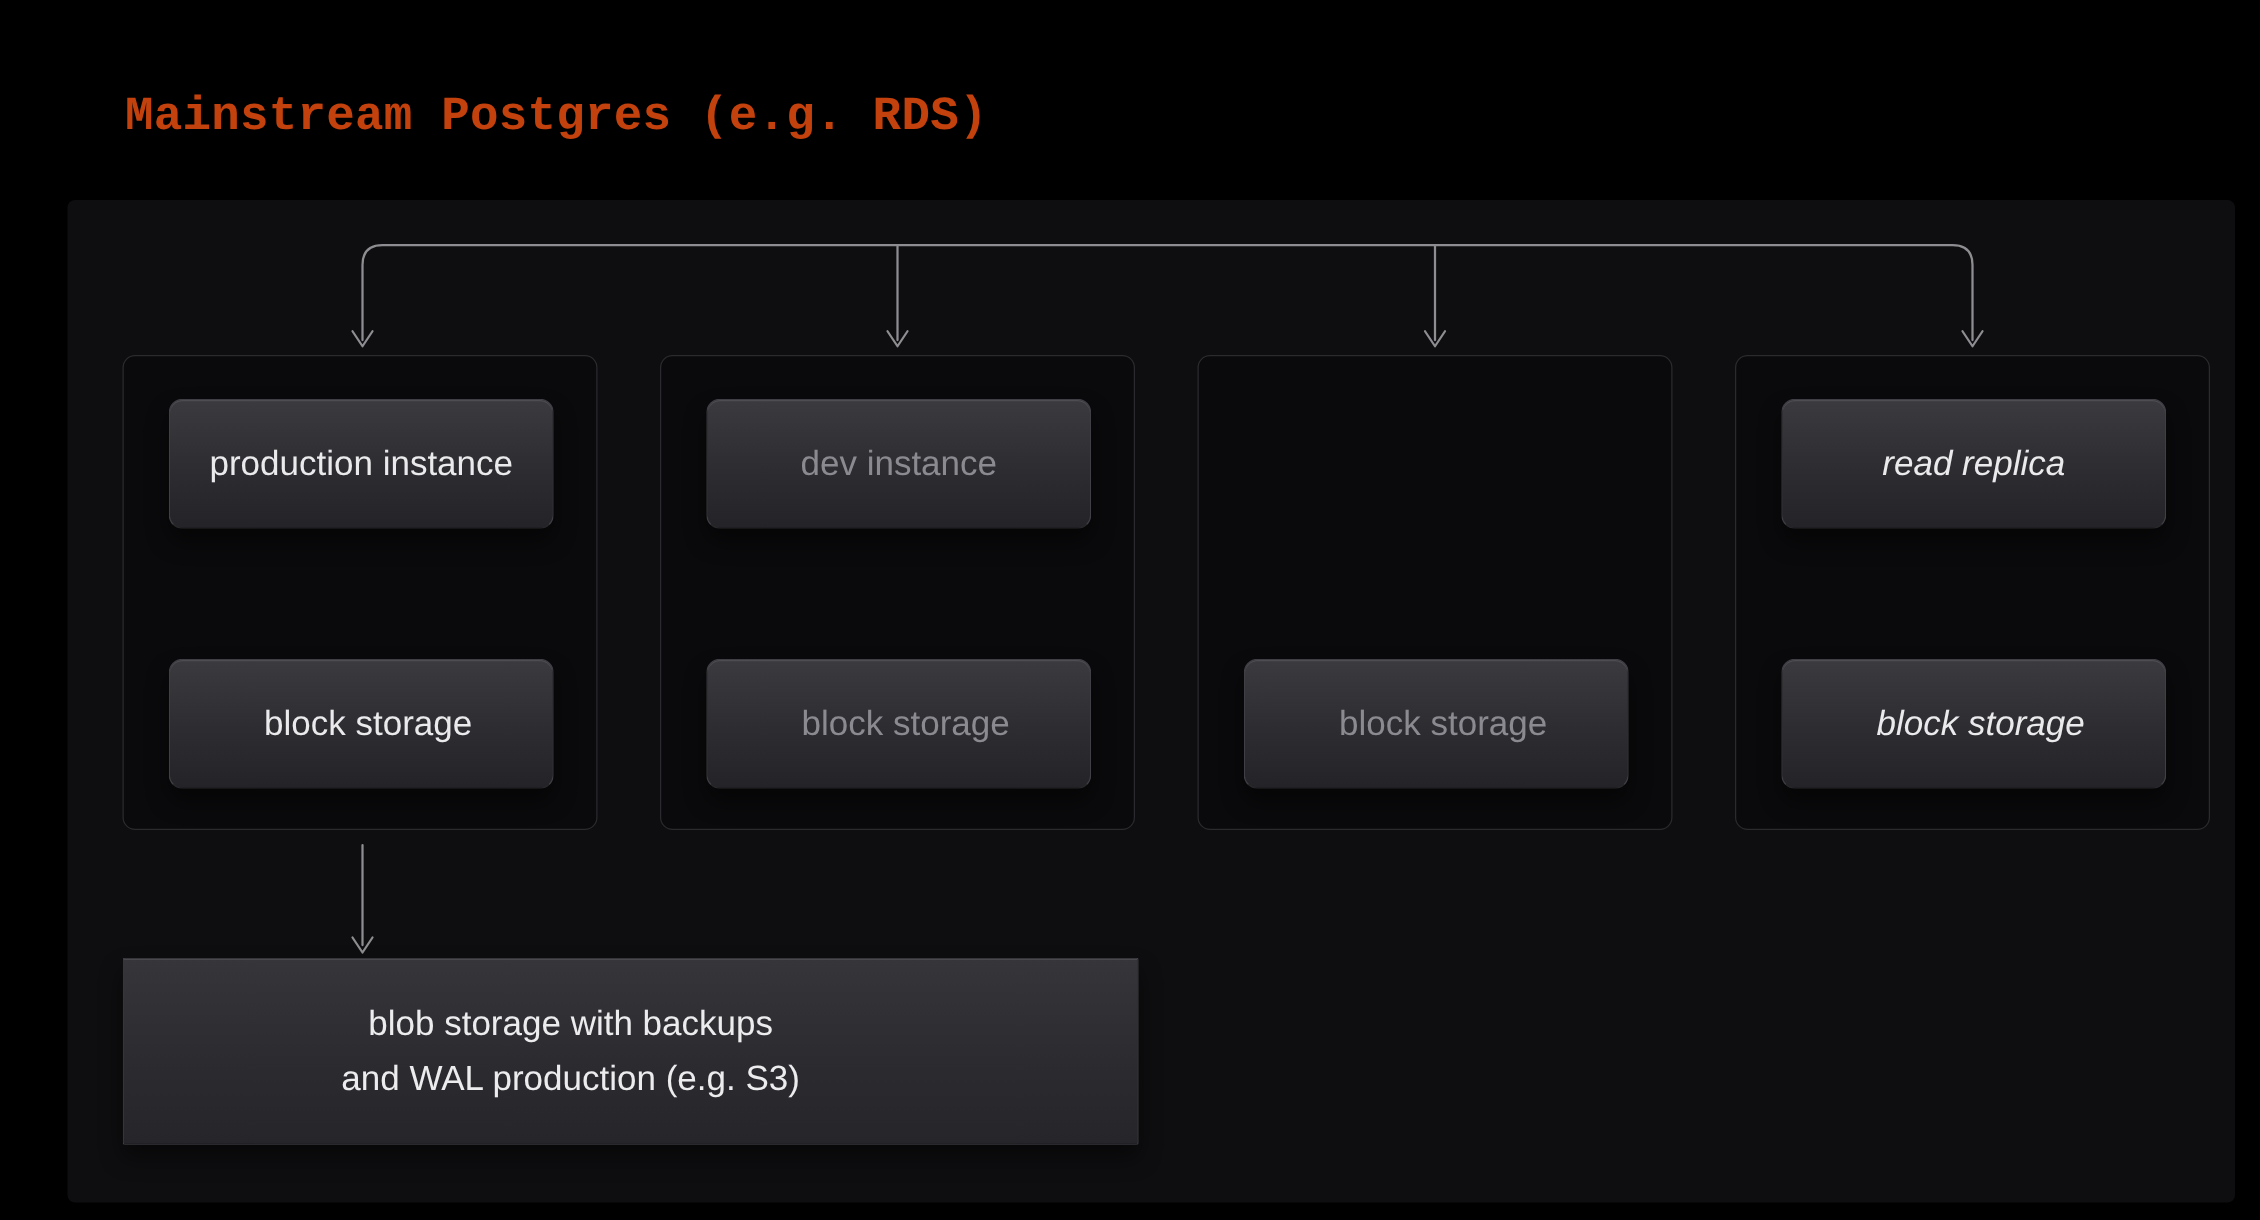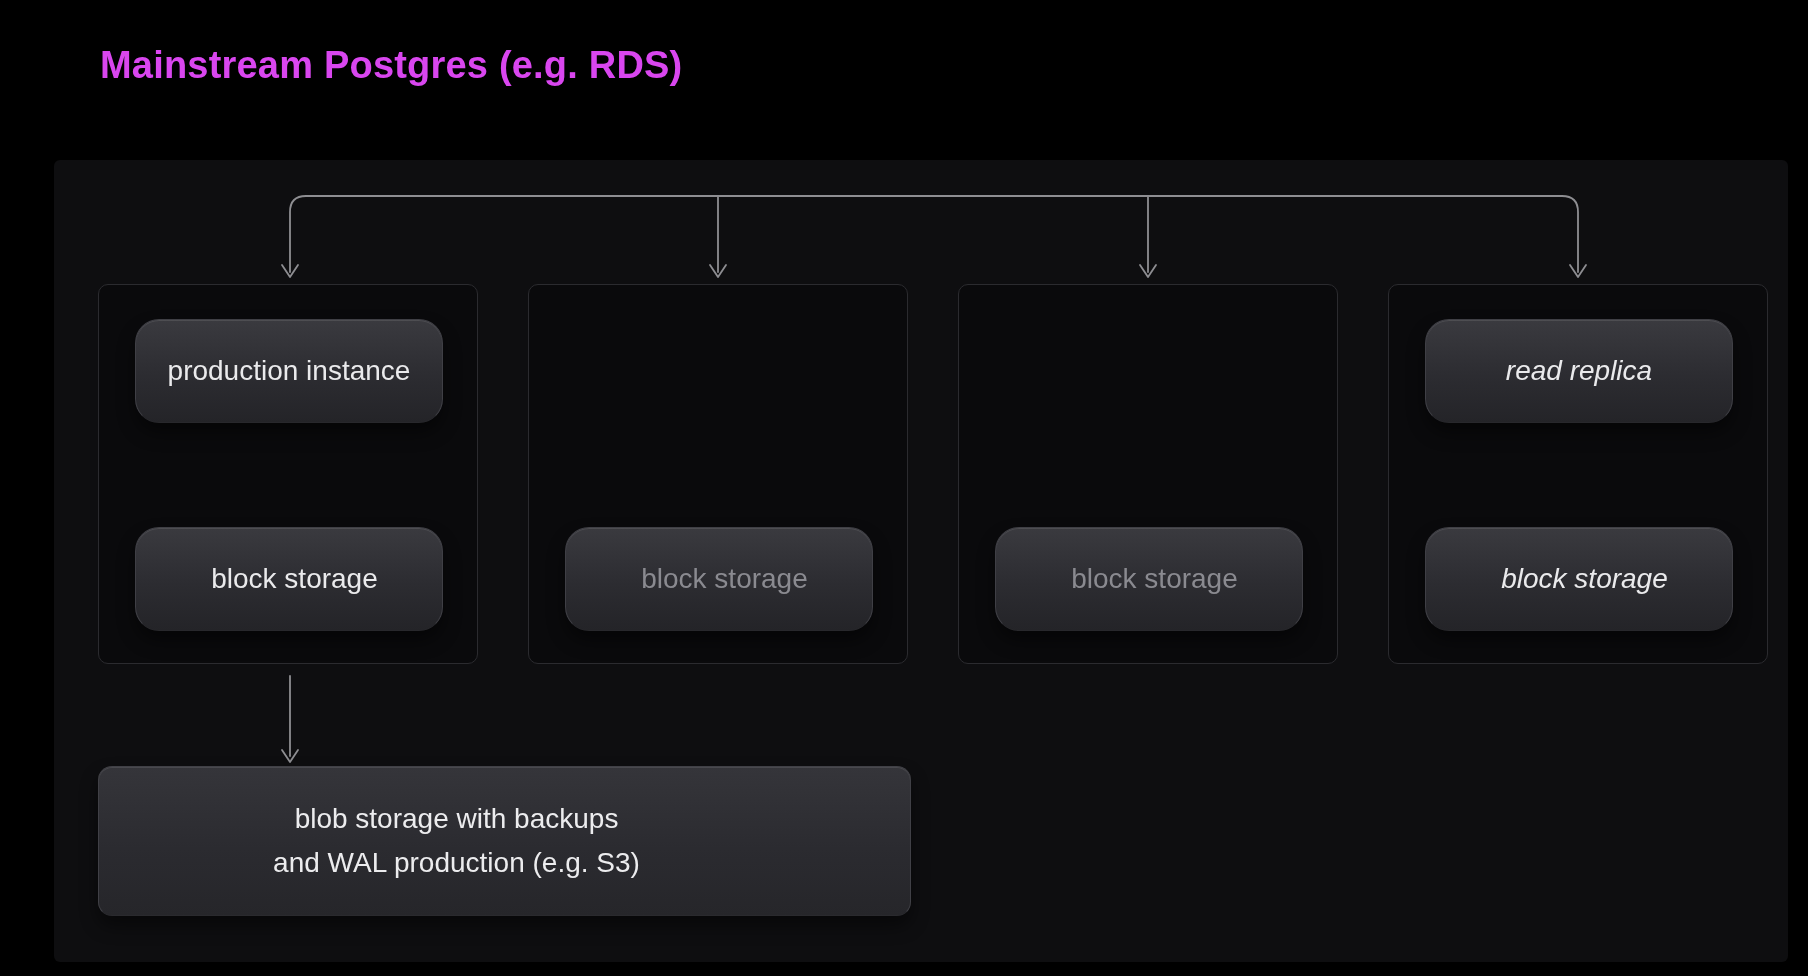--- a/index.html
+++ b/index.html
@@ -4,23 +4,23 @@
 <style>
   html,body{margin:0;padding:0;}
   body{
     width:1808px;height:976px;
     background:#000000;
     font-family:"Liberation Sans","DejaVu Sans",sans-serif;
     position:relative;
     overflow:hidden;
   }
   .title{
-    position:absolute;left:100px;top:44px;
-    font-size:38px;font-weight:700;color:#d946ef;
-    letter-spacing:.2px;white-space:nowrap;
+    position:absolute;left:100px;top:72px;
+    font-size:38px;font-weight:700;color:#c2410c;
+    letter-spacing:.2px;white-space:nowrap;font-family:Liberation Mono, monospace;
   }
   .panel{
     position:absolute;left:54px;top:160px;width:1734px;height:802px;
     background:#0e0e10;border-radius:6px;
   }
   .connector-svg{
     position:absolute;left:0;top:0;width:1808px;height:976px;
     pointer-events:none;
   }
   .connector-svg path{
@@ -33,34 +33,34 @@
     box-sizing:border-box;
   }
   .group.g1{left:98px;}
   .group.g2{left:528px;}
   .group.g3{left:958px;}
   .group.g4{left:1388px;font-style:italic;}
   .node{
     position:absolute;left:36px;width:308px;height:104px;
     background:linear-gradient(180deg,#3a3a3f 0%,#2c2c31 55%,#242428 100%);
     border:1px solid #3f3f45;border-bottom-color:#28282c;
-    border-radius:24px;box-sizing:border-box;
+    border-radius:11px;box-sizing:border-box;
     box-shadow:inset 0 1px 0 rgba(255,255,255,.10), 0 10px 18px rgba(0,0,0,.45);
     display:flex;align-items:center;justify-content:center;
     font-size:28px;white-space:nowrap;
   }
   .node.instance{top:34px;}
   .node.storage{top:242px;padding-left:11px;}
   .bright{color:#eaeaec;}
   .dim{color:#8a8a90;}
   .blob{
     position:absolute;left:98px;top:766px;width:813px;height:150px;
     background:linear-gradient(180deg,#35353a 0%,#2b2b30 55%,#26262a 100%);
     border:1px solid #404046;border-bottom-color:#2a2a2e;
-    border-radius:14px;box-sizing:border-box;
+    border-radius:2px;box-sizing:border-box;
     box-shadow:inset 0 1px 0 rgba(255,255,255,.10), 0 10px 18px rgba(0,0,0,.45);
     display:flex;flex-direction:column;align-items:center;justify-content:center;
     padding-right:96px;
     font-size:28px;color:#ececee;line-height:44px;text-align:right;
   }
 </style>
 </head>
 <body>
 
 <div class="title">Mainstream Postgres (e.g. RDS)</div>
@@ -85,20 +85,21 @@
   <path d="M 290 676 L 290 756"></path>
   <path d="M 282 750 L 290 762 L 298 750"></path>
 </svg>
 
 <div class="group g1">
   <div class="node instance bright">production instance</div>
   <div class="node storage bright">block storage</div>
 </div>
 
 <div class="group g2">
+  <div class="node instance dim">dev instance</div>
   <div class="node storage dim">block storage</div>
 </div>
 
 <div class="group g3">
   <div class="node storage dim">block storage</div>
 </div>
 
 <div class="group g4">
   <div class="node instance bright">read replica</div>
   <div class="node storage bright">block storage</div>

